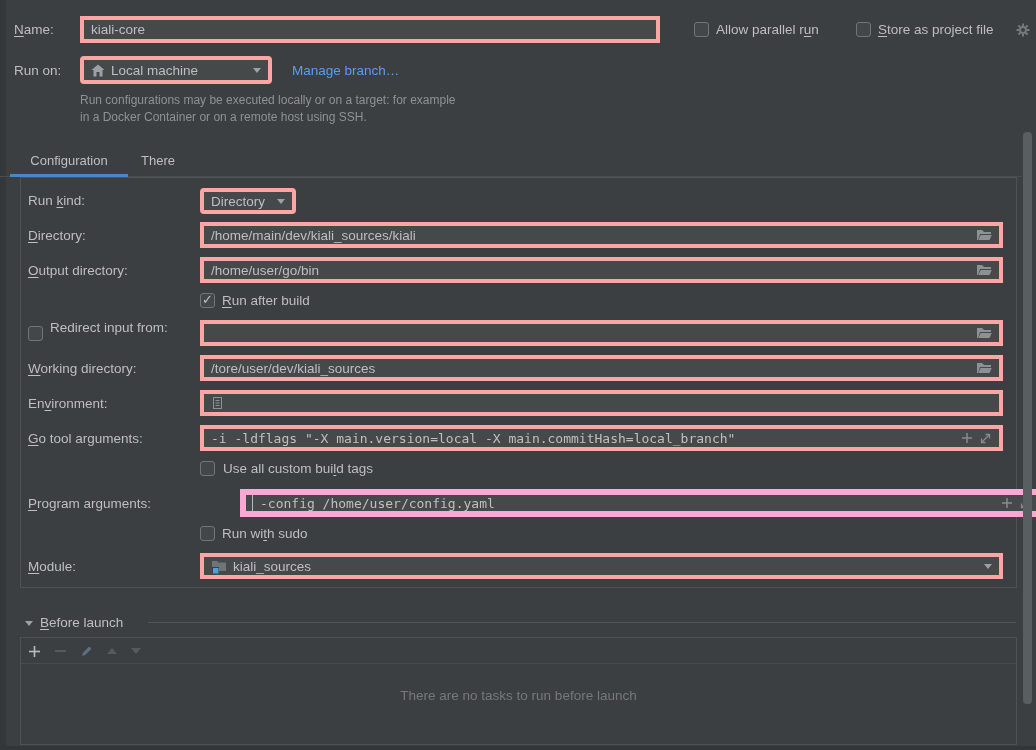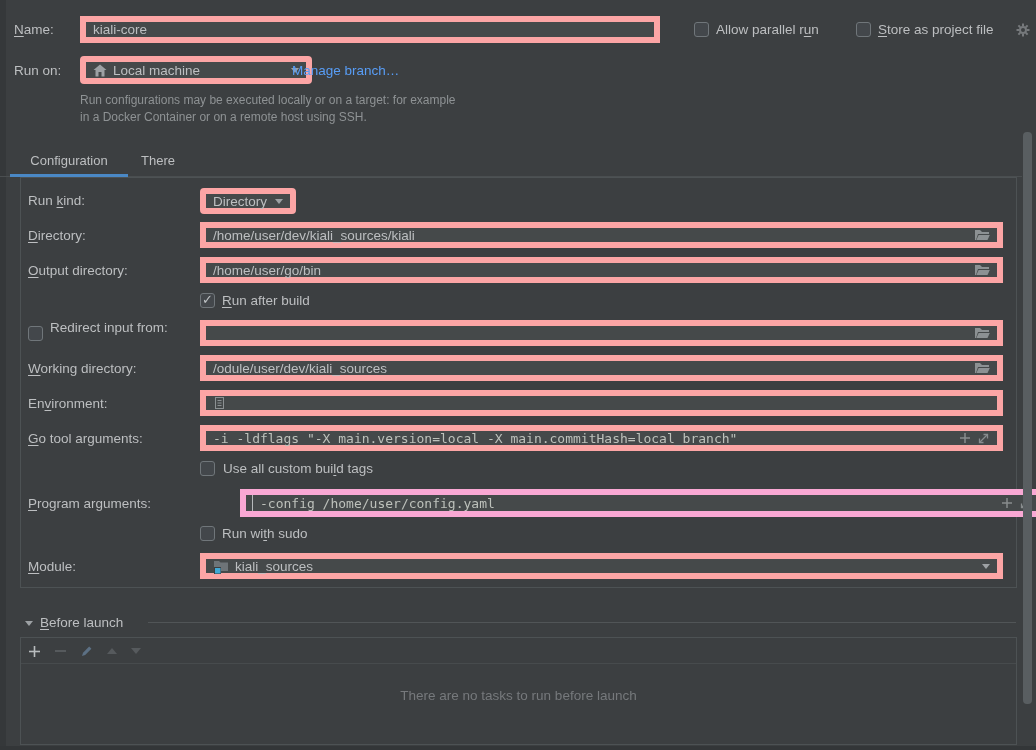--- a/index.html
+++ b/index.html
@@ -9,21 +9,21 @@
     background:#3c3f41; overflow:hidden;
     font-family:"Liberation Sans", sans-serif;
   }
   .edge-left { position:absolute; left:0; top:0; width:6px; height:750px; background:rgba(0,0,0,0.10); }
   .edge-bottom { position:absolute; left:0; top:746px; width:1036px; height:4px; background:#333638; }
 
   .lbl { position:absolute; font-size:13.5px; color:#bdbfc1; white-space:nowrap; line-height:16px; }
   .mn { text-decoration:underline; text-underline-offset:2px; }
 
   .field {
-    position:absolute; background:#45494a; border:6px solid #fca5a5;
+    position:absolute; background:#45494a; border:4px solid #fca5a5;
     display:flex; align-items:center; gap:6px; padding:0 7px;
     font-size:13.5px; color:#bdbfc1;
   }
   .field .val { flex:1 1 auto; white-space:nowrap; overflow:hidden; }
   .field.mono { font-family:"DejaVu Sans Mono", monospace; font-size:13px; color:#bdc1bb; }
   .field.focused { border:6px solid #f9a8d4; padding:8px 6px;margin-left:40px; }
   .combo { border-radius:4px; }
   .arr { width:0; height:0; border-left:4px solid transparent; border-right:4px solid transparent; border-top:5px solid #9da1a4; flex:none; }
   .caret { width:1px; height:16px; background:#b7babc; flex:none; margin-right:1px; }
 
@@ -76,21 +76,21 @@
       <line x1="3" y1="7" x2="0.5" y2="7"></line>
         <line x1="7" y1="3" x2="7" y2="0.5"></line>
       <line x1="9.83" y1="9.83" x2="11.6" y2="11.6"></line>
         <line x1="4.17" y1="9.83" x2="2.4" y2="11.6"></line>
       <line x1="4.17" y1="4.17" x2="2.4" y2="2.4"></line>
         <line x1="9.83" y1="4.17" x2="11.6" y2="2.4"></line>
     </svg>
   </span>
 
   <div class="lbl" style="left:14px;top:63px">Run on:</div>
-  <div class="field combo" style="left:80px;top:56px;width:232px;height:28px">
+  <div class="field combo" style="left:80px;top:56px;width:192px;height:28px">
     <span class="icon">
       <svg width="14" height="13" viewBox="0 0 14 13">
           <path d="M7 0.5 13.5 6h-2v6.5H8.5V8h-3v4.5H2.5V6h-2z" fill="#9da1a4"></path>
         </svg>
     </span>
     <span class="val">Local machine</span>
     <span class="arr"></span>
   </div>
   <a class="link" style="left:292px;top:63px">Manage branch…</a>
 
@@ -105,21 +105,21 @@
   <div class="panel" style="left:20px;top:177px;width:997px;height:411px"></div>
 
   <div class="lbl" style="left:28px;top:193px">Run <span class="mn">k</span>ind:</div>
   <div class="field combo" style="left:200px;top:188px;width:96px;height:26px">
     <span class="val">Directory</span>
     <span class="arr"></span>
   </div>
 
   <div class="lbl" style="left:28px;top:228px"><span class="mn">D</span>irectory:</div>
   <div class="field" style="left:200px;top:222px;width:803px;height:26px">
-    <span class="val">/home/user/dev/kiali_sources/kiali</span>
+    <span class="val">/home/main/dev/kiali_sources/kiali</span>
     <span class="icon">
       <svg width="16" height="14" viewBox="0 0 16 14">
           <path fill="#8c9193" d="M1 2h5l2 2h7v2H4L2 12H1V2z"></path>
           <path fill="#8c9193" d="M4.6 7h11.2l-2.3 5H2.4L4.6 7z"></path>
         </svg>
     </span>
   </div>
 
   <div class="lbl" style="left:28px;top:263px"><span class="mn">O</span>utput directory:</div>
   <div class="field" style="left:200px;top:257px;width:803px;height:26px">
@@ -142,21 +142,21 @@
     <span class="icon">
       <svg width="16" height="14" viewBox="0 0 16 14">
           <path fill="#8c9193" d="M1 2h5l2 2h7v2H4L2 12H1V2z"></path>
           <path fill="#8c9193" d="M4.6 7h11.2l-2.3 5H2.4L4.6 7z"></path>
         </svg>
     </span>
   </div>
 
   <div class="lbl" style="left:28px;top:361px"><span class="mn">W</span>orking directory:</div>
   <div class="field" style="left:200px;top:355px;width:803px;height:26px">
-    <span class="val">/odule/user/dev/kiali_sources</span>
+    <span class="val">/tore/user/dev/kiali_sources</span>
     <span class="icon">
       <svg width="16" height="14" viewBox="0 0 16 14">
           <path fill="#8c9193" d="M1 2h5l2 2h7v2H4L2 12H1V2z"></path>
           <path fill="#8c9193" d="M4.6 7h11.2l-2.3 5H2.4L4.6 7z"></path>
         </svg>
     </span>
   </div>
 
   <div class="lbl" style="left:28px;top:396px">En<span class="mn">v</span>ironment:</div>
   <div class="field" style="left:200px;top:390px;width:803px;height:26px">

